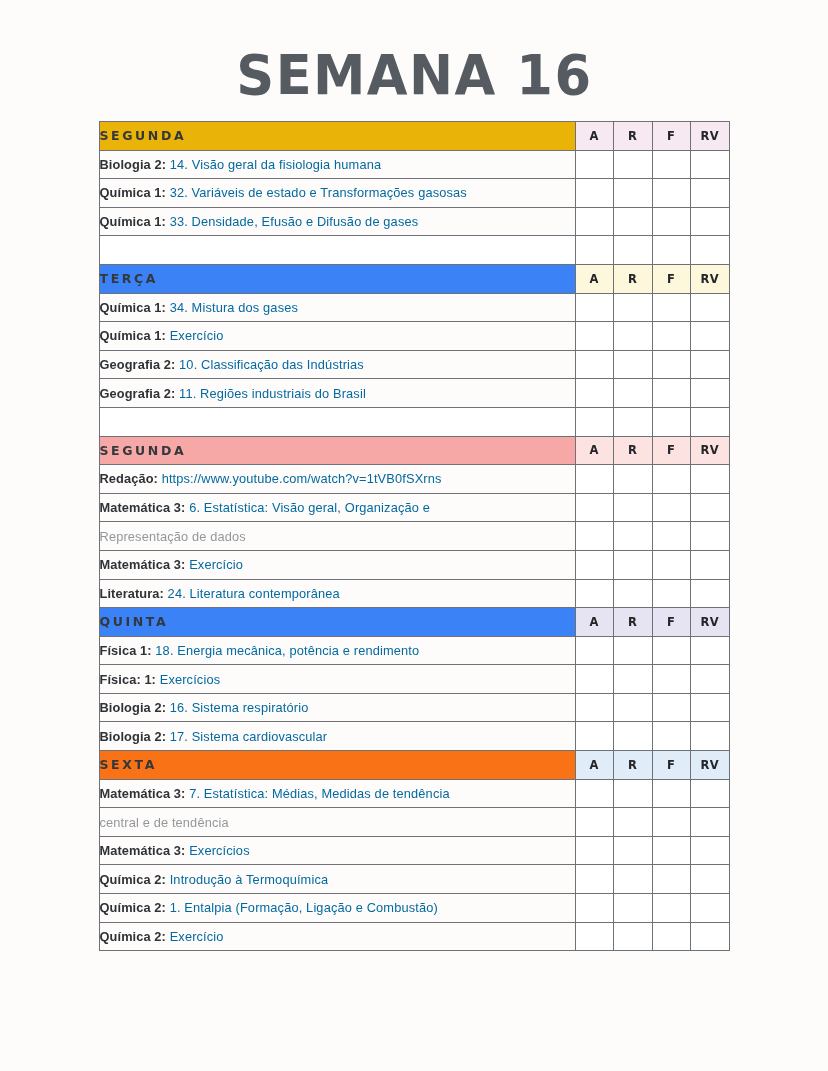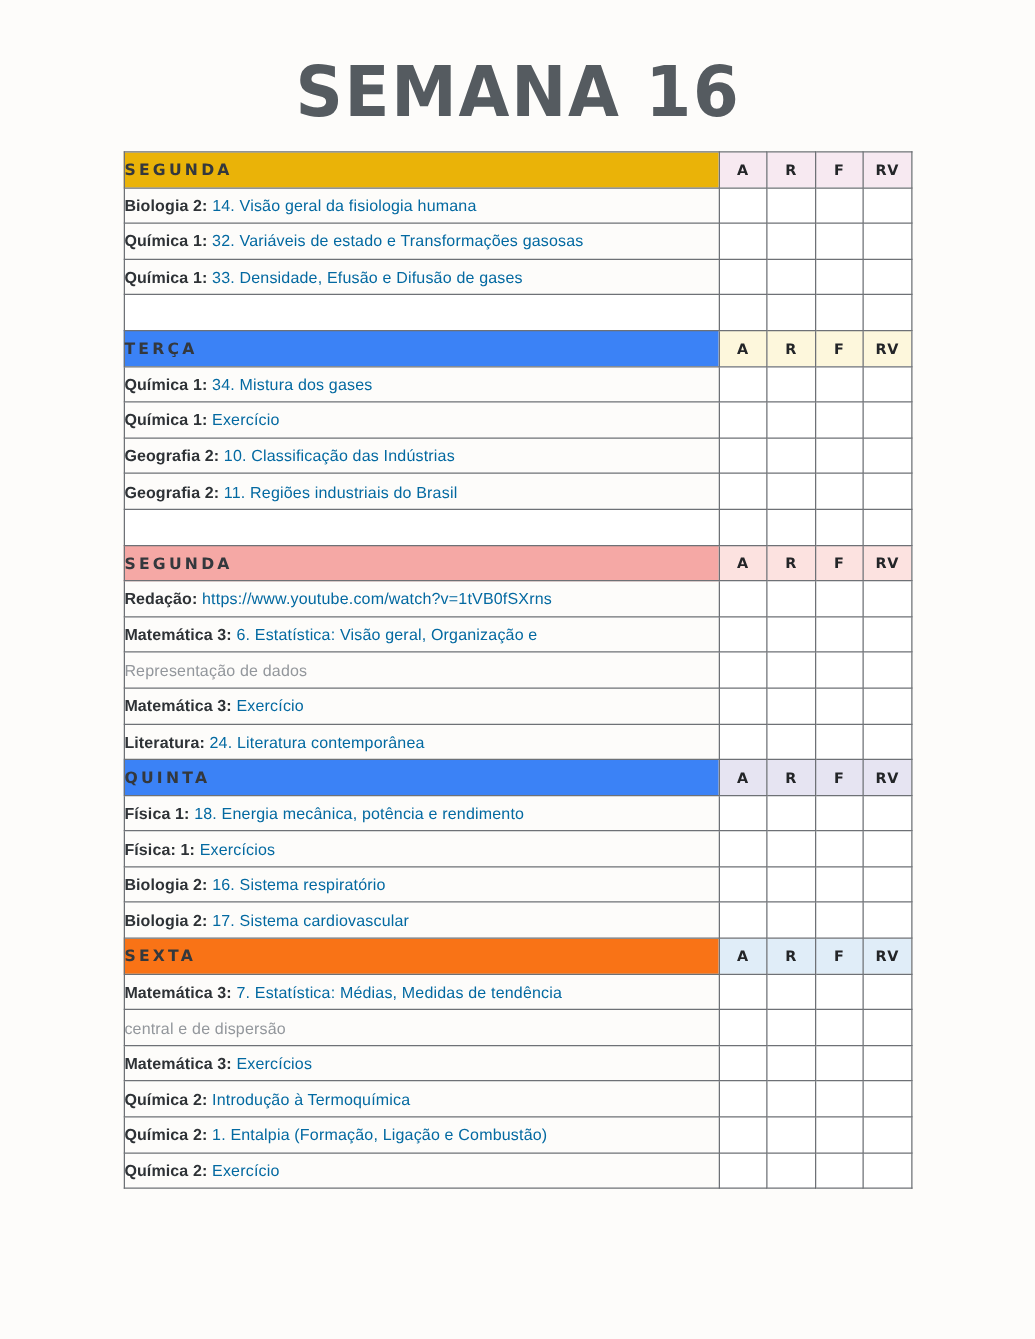--- a/index.html
+++ b/index.html
@@ -280,21 +280,21 @@
           <td class="day-col" style="background: rgb(224, 237, 248);">RV</td>
         </tr>
         <tr>
           <td class="item-cell"><span class="subject">Matemática 3:</span> <span class="topic">7. Estatística: Médias, Medidas de tendência</span></td>
           <td class="check-cell"></td>
           <td class="check-cell"></td>
           <td class="check-cell"></td>
           <td class="check-cell"></td>
         </tr>
         <tr>
-          <td class="item-cell"><span class="cont">central e de dispersão</span></td>
+          <td class="item-cell"><span class="cont">central e de tendência</span></td>
           <td class="check-cell"></td>
           <td class="check-cell"></td>
           <td class="check-cell"></td>
           <td class="check-cell"></td>
         </tr>
         <tr>
           <td class="item-cell"><span class="subject">Matemática 3:</span> <span class="topic">Exercícios</span></td>
           <td class="check-cell"></td>
           <td class="check-cell"></td>
           <td class="check-cell"></td>

